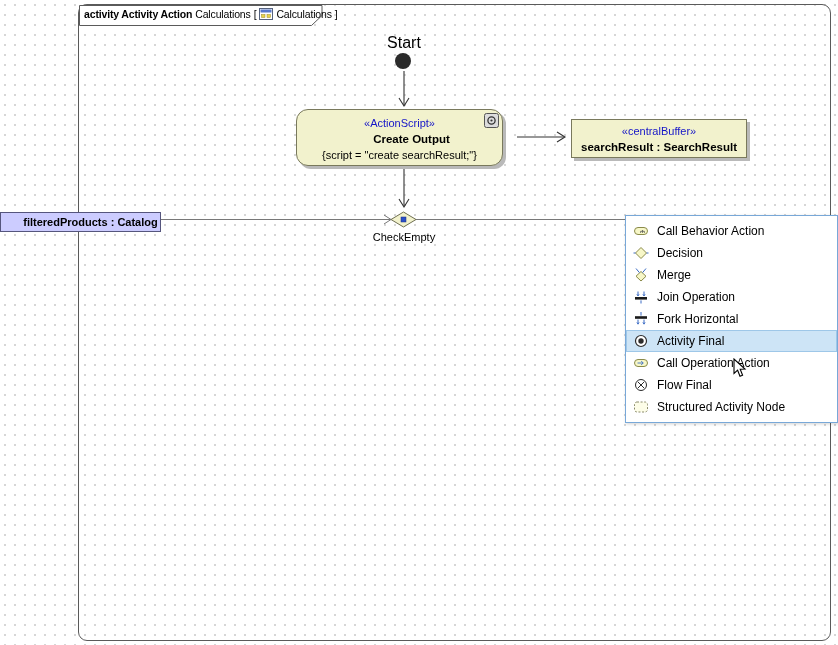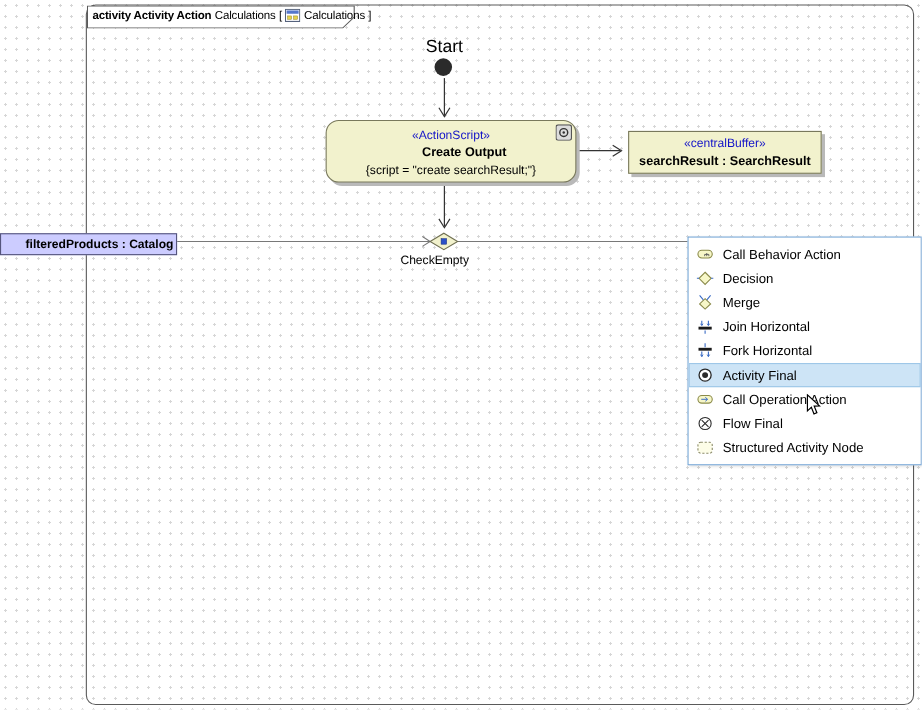--- a/index.html
+++ b/index.html
@@ -35,38 +35,38 @@
   .decision-dot{fill:#2b50c8;stroke:#1a2f80;stroke-width:0.5;}
 
   
   .start-node{
     position:absolute;left:395px;top:53px;width:16px;height:16px;
     background:#2b2b2b;border-radius:50%;
   }
   .start-label{position:absolute;left:379px;top:34px;width:50px;text-align:center;
     font-size:16px;color:#000;}
   .action-node{
-    position:absolute;left:296px;top:109px;width:228px;height:57px;
+    position:absolute;left:296px;top:109px;width:207px;height:57px;
     background:#f2f2cd;border:1px solid #79795c;border-radius:12px;
     box-shadow:3px 3px 0 #b9b9b9;
     text-align:center;padding-top:6px;box-sizing:border-box;
   }
   .action-node .stereo{font-size:11px;color:#1414c8;line-height:15px;}
   .action-node .name{font-size:11.5px;font-weight:bold;color:#000;line-height:16px;padding-left:24px;}
   .action-node .script{font-size:11px;color:#000;line-height:17px;}
   .action-badge{position:absolute;right:3px;top:3px;}
   .buffer-node{
     position:absolute;left:571px;top:119px;width:176px;height:39px;
     background:#f2f2cd;border:1px solid #79795c;
     box-shadow:3px 3px 0 #b9b9b9;
     text-align:center;padding-top:4px;box-sizing:border-box;
   }
   .buffer-node .stereo{font-size:11px;color:#1414c8;line-height:15px;}
   .buffer-node .name{font-size:11.5px;font-weight:bold;color:#000;line-height:16px;}
-  .decision-label{position:absolute;left:364px;top:231px;width:80px;text-align:left;
+  .decision-label{position:absolute;left:364px;top:231px;width:80px;text-align:center;
     font-size:11px;color:#000;}
   .object-node{
     position:absolute;left:0px;top:212px;width:161px;height:20px;
     background:#ccccff;border:1px solid #55557d;box-sizing:border-box;
     font-size:11px;font-weight:bold;color:#000;text-align:center;line-height:18px;padding-left:20px;
   }
 
   
   .popup{
     position:absolute;left:625px;top:215px;width:213px;box-sizing:border-box;
@@ -187,21 +187,21 @@
       <span class="mi-label">Merge</span>
     </div>
     <div class="menu-item">
       <span class="mi-icon">
         <svg width="16" height="16">
             <rect x="2" y="8" width="12" height="2.6" fill="#1a1a1a"></rect>
             <path d="M5,2.5 V6.5 M11,2.5 V6.5 M8,11.4 V14.5" stroke="#3a6bc4" fill="none"></path>
             <path d="M3.9,5.3 L5,7 L6.1,5.3 M9.9,5.3 L11,7 L12.1,5.3" stroke="#3a6bc4" fill="none" stroke-width="0.9"></path>
           </svg>
       </span>
-      <span class="mi-label">Join Horizontal</span>
+      <span class="mi-label">Join Operation</span>
     </div>
     <div class="menu-item">
       <span class="mi-icon">
         <svg width="16" height="16">
             <rect x="2" y="5.2" width="12" height="2.6" fill="#1a1a1a"></rect>
             <path d="M8,1 V4.6 M5,8.6 V13 M11,8.6 V13" stroke="#3a6bc4" fill="none"></path>
             <path d="M3.9,11.4 L5,13.2 L6.1,11.4 M9.9,11.4 L11,13.2 L12.1,11.4" stroke="#3a6bc4" fill="none" stroke-width="0.9"></path>
           </svg>
       </span>
       <span class="mi-label">Fork Horizontal</span>

